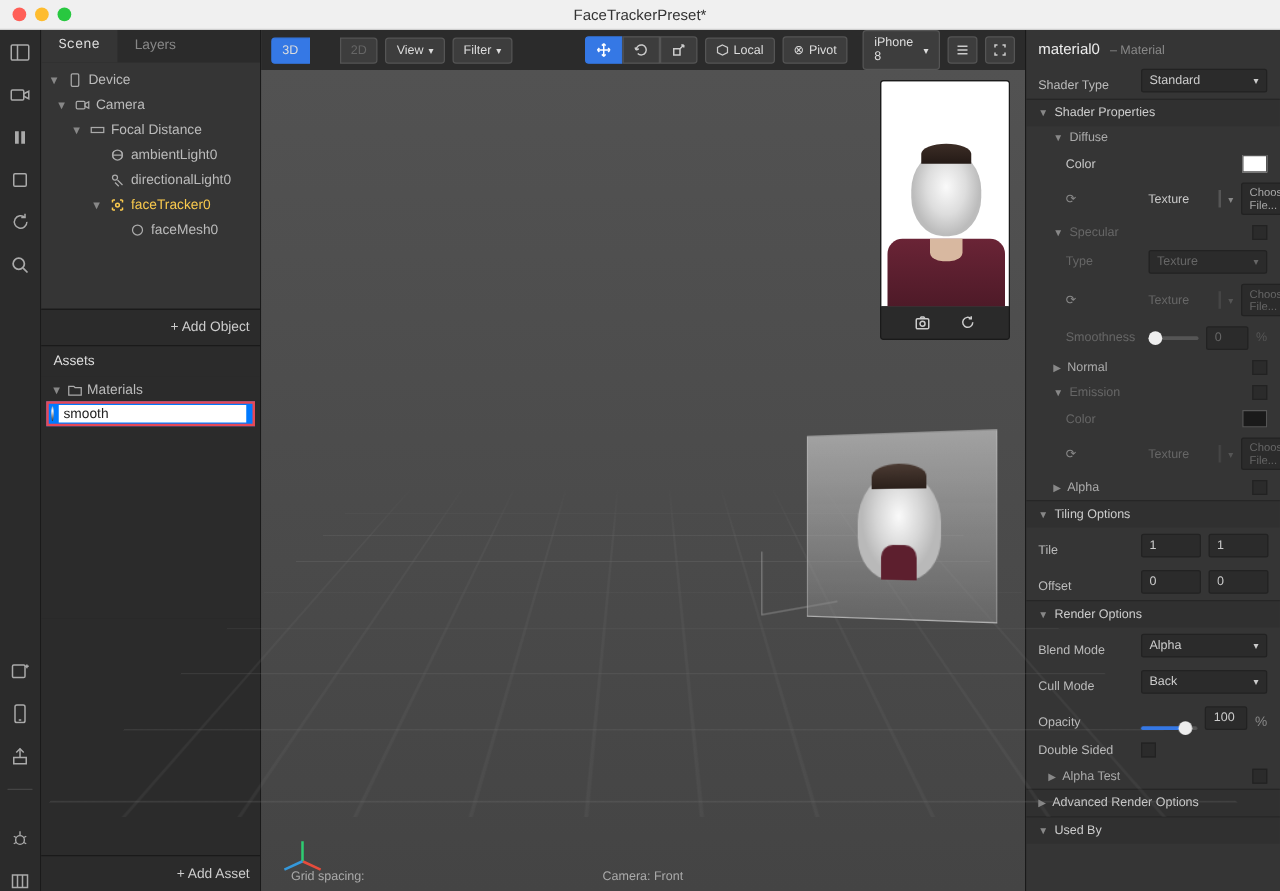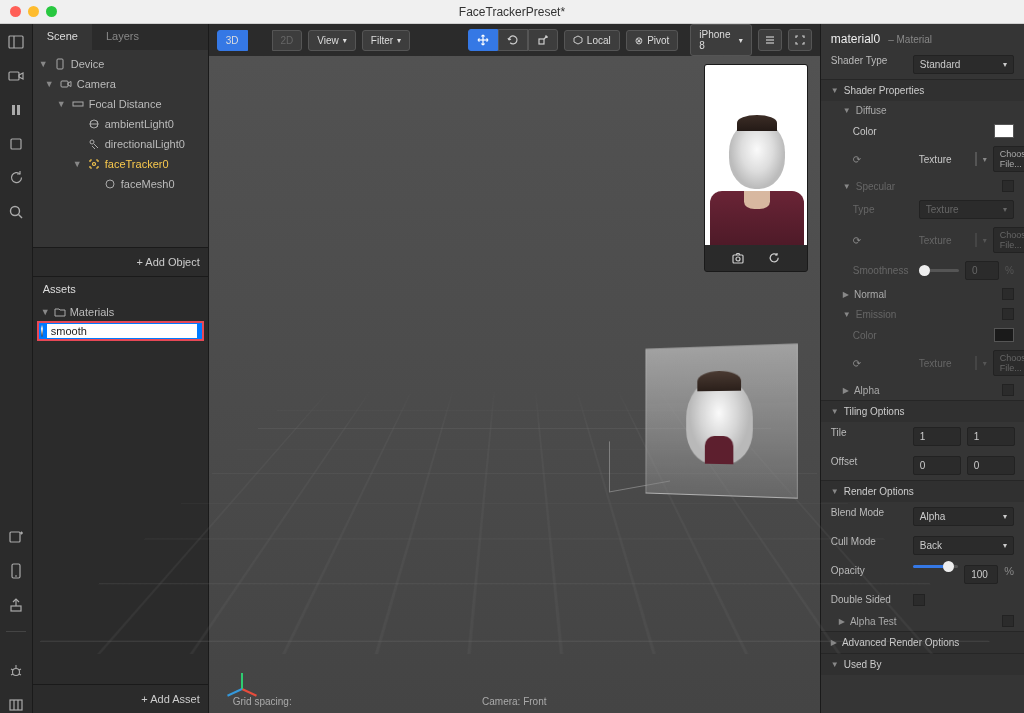--- a/index.html
+++ b/index.html
@@ -15,21 +15,21 @@
 
 .main { display: flex; height: 689px; }
 
 .rail { width: 36px; background: #2b2b2b; border-right: 1px solid #1a1a1a; display: flex; flex-direction: column; align-items: center; padding-top: 10px; gap: 18px; }
 .rail .spacer { flex: 1; }
 .rail-icon { width: 16px; height: 16px; display: flex; align-items: center; justify-content: center; color: #aaa; cursor: pointer; }
 
 .left-pane { width: 175px; background: #2b2b2b; display: flex; flex-direction: column; }
 .tabs { display: flex; height: 26px; background: #2b2b2b; }
 .tab { padding: 6px 14px; font-size: 11px; color: #888; cursor: pointer; }
-.tab.active { background: #353535; color: #ddd; }
+.tab.active { background: #353535; color: #ddd; font-family: Liberation Mono, monospace; }
 
 .tree { flex: 1; overflow-y: auto; padding: 4px 0; background: #353535; }
 .tree-item { display: flex; align-items: center; padding: 3px 6px; gap: 4px; cursor: pointer; font-size: 11px; color: #bbb; }
 .tree-item.selected { color: #f9c94d; }
 .tree-item .caret { width: 10px; color: #888; font-size: 9px; }
 .tree-item .ticon { width: 14px; height: 14px; display: flex; align-items: center; justify-content: center; }
 .ind1 { padding-left: 12px; }
 .ind2 { padding-left: 24px; }
 .ind3 { padding-left: 40px; }
 .ind4 { padding-left: 56px; }
@@ -86,21 +86,21 @@
 .pv-head { width: 56px; height: 68px; background: radial-gradient(ellipse 48% 56% at 50% 42%, #fafafa, #ddd 58%, #bcbcbc); border-radius: 46%; position: relative; margin-bottom: 2px; }
 .pv-head::before { content: ""; position: absolute; top: -6px; left: 8px; right: 8px; height: 16px; background: linear-gradient(#3c2d26, #241a16); border-radius: 50% 50% 0 0; }
 .pv-shirt { width: 94px; height: 54px; background: linear-gradient(#6a2436, #4e1a28); border-radius: 12px 12px 0 0; position: relative; }
 .pv-shirt::before { content: ""; position: absolute; top: 0; left: 34px; width: 26px; height: 18px; background: #d8b8a0; border-radius: 0 0 40% 40%; }
 .preview-ctrl { display: flex; height: 26px; background: #2a2a2a; align-items: center; justify-content: center; gap: 22px; color: #bbb; }
 
 .inspector { width: 224px; background: #353535; overflow-y: auto; }
 .insp-head { padding: 8px 10px 4px; display: flex; align-items: baseline; gap: 8px; }
 .insp-head .name { color: #eee; font-size: 12px; }
 .insp-head .sub { color: #888; font-size: 10px; }
-.insp-row { display: flex; align-items: flex-start; padding: 5px 10px; gap: 6px; }
+.insp-row { display: flex; align-items: flex-end; padding: 5px 10px; gap: 6px; }
 .insp-row .lbl { flex: 0 0 76px; color: #bbb; font-size: 10px; }
 .insp-sel { flex: 1; background: #2b2b2b; border: 1px solid #222; color: #ccc; padding: 3px 6px; font-size: 10px; border-radius: 2px; display: flex; justify-content: space-between; align-items: center; cursor: pointer; }
 .insp-input { background: #2b2b2b; border: 1px solid #222; color: #ccc; padding: 3px 6px; font-size: 10px; border-radius: 2px; width: 48px; }
 .insp-section { padding: 5px 10px; color: #ccc; font-size: 10px; display: flex; align-items: center; gap: 5px; cursor: pointer; background: #303030; border-top: 1px solid #262626; }
 .insp-sub { padding: 4px 10px 4px 22px; color: #aaa; font-size: 10px; display: flex; align-items: center; gap: 5px; }
 .insp-sub.dim { color: #666; }
 .swatch { width: 20px; height: 14px; background: #fff; border: 1px solid #555; }
 .swatch.dark { background: #1a1a1a; }
 .swatch.checker { background: repeating-conic-gradient(#888 0 25%, #bbb 0 50%) 0 0/8px 8px; }
 .mini-caret { color: #888; font-size: 8px; }

